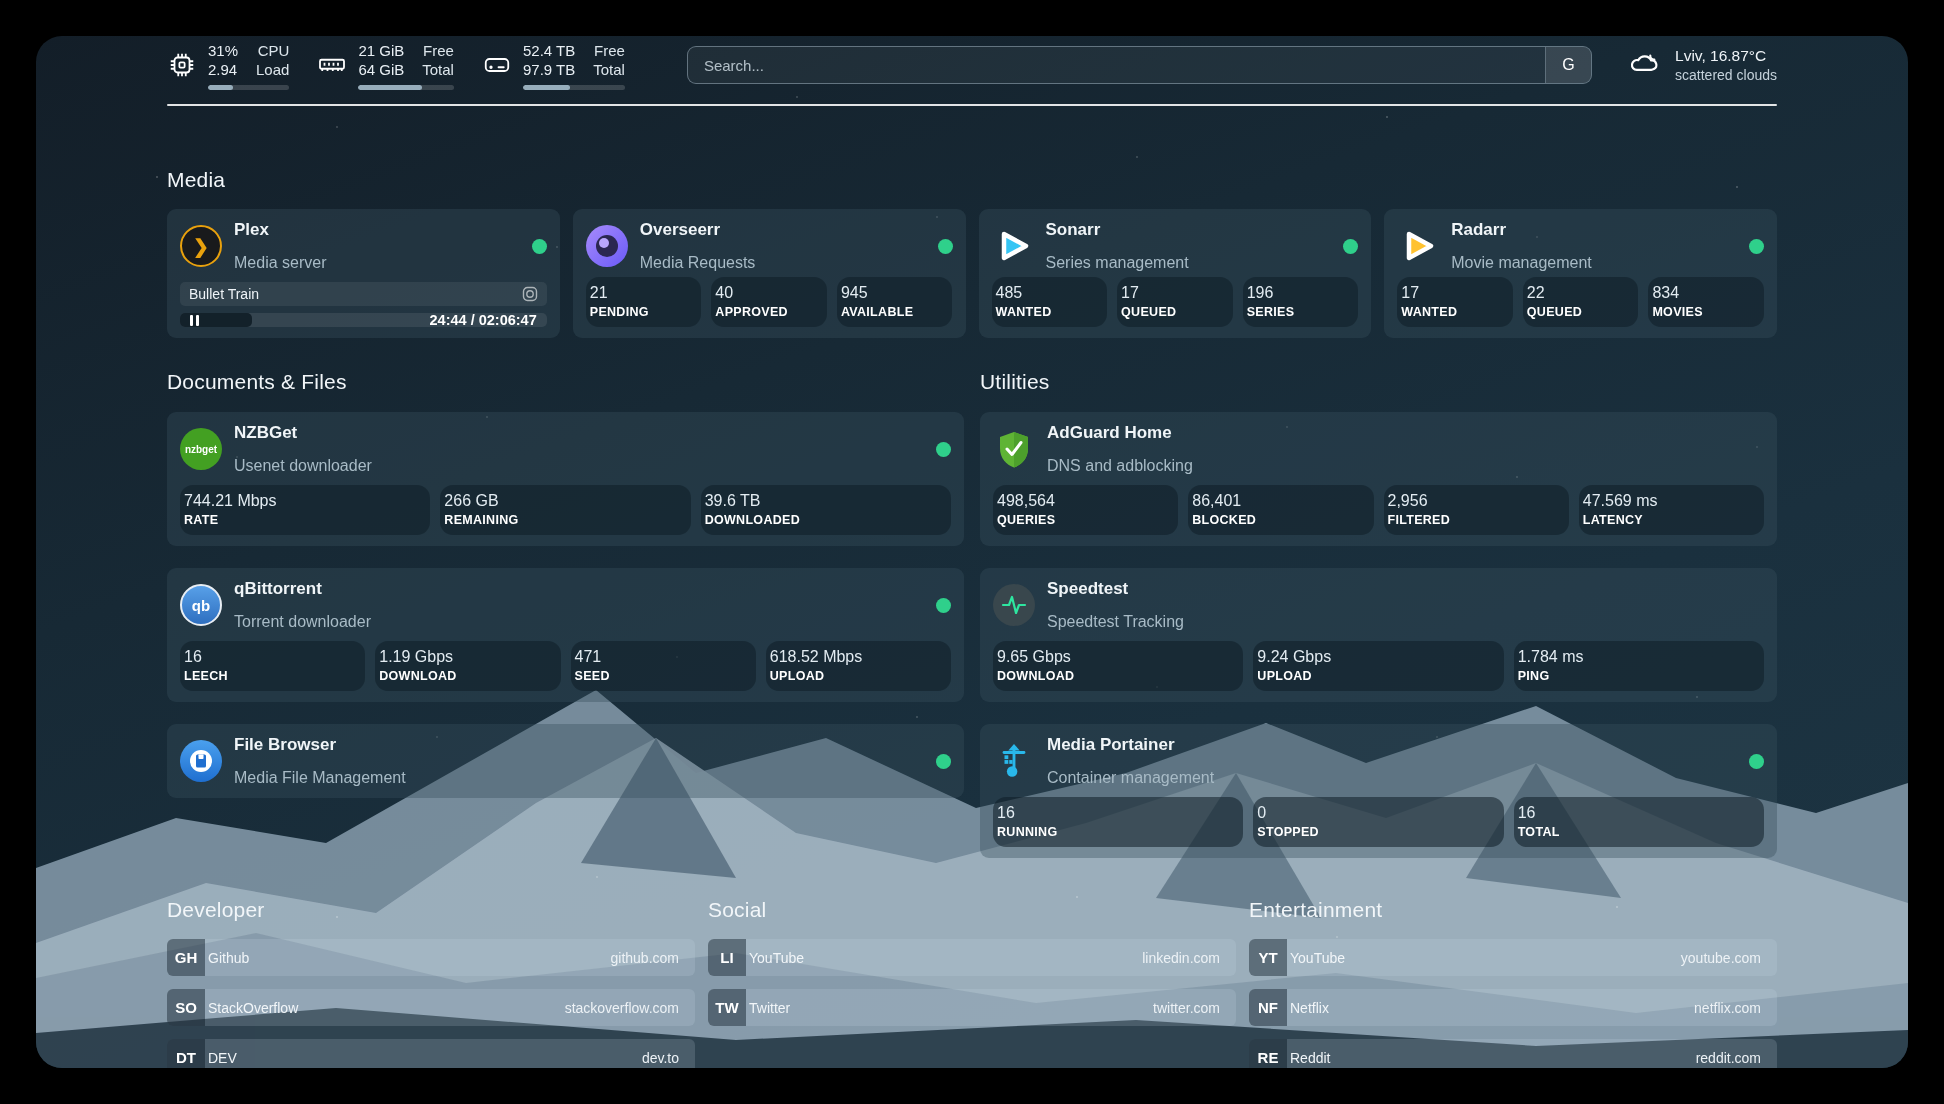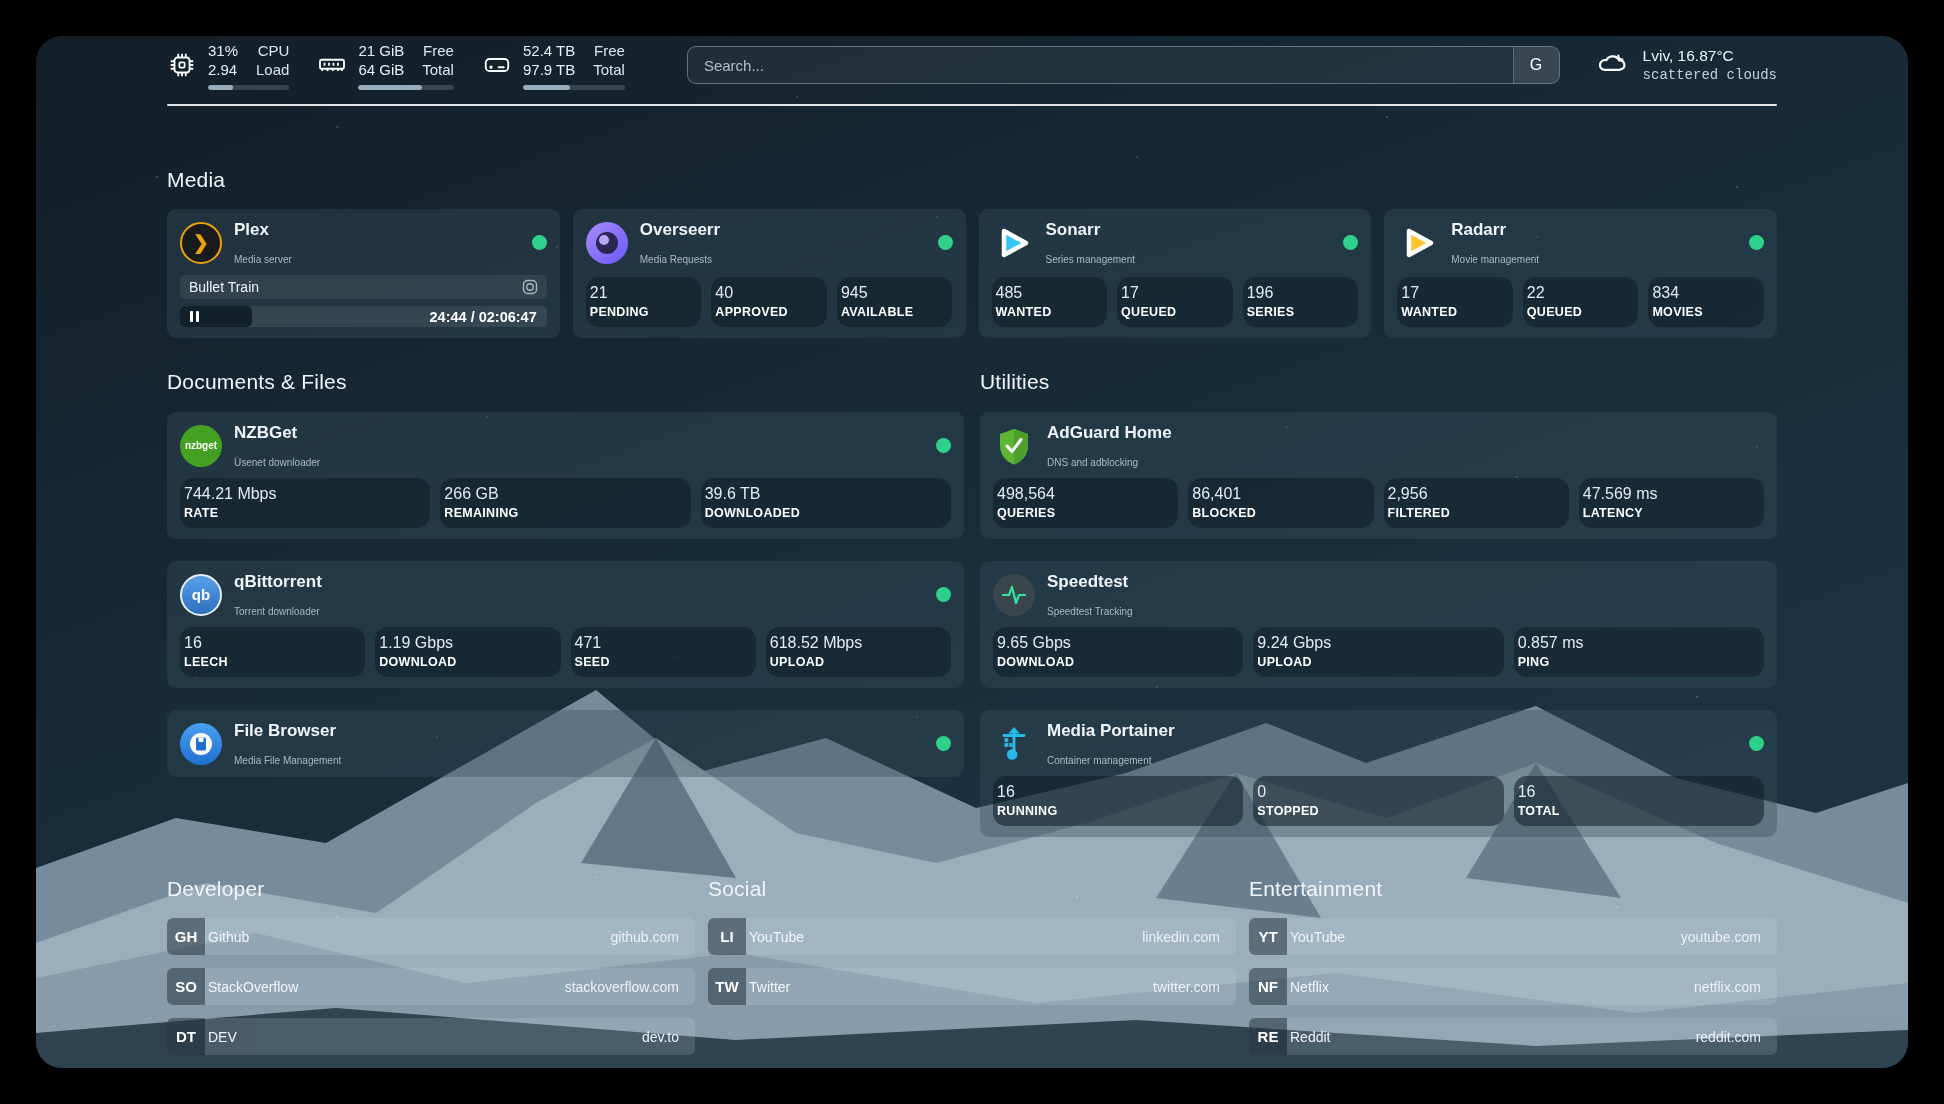--- a/index.html
+++ b/index.html
@@ -41,34 +41,34 @@
             border-radius:9px; overflow:hidden; }
   .search input { flex:1; background:transparent; border:none; outline:none; color:#e9eff4;
                   padding:0 16px; font-size:15px; font-family:"Liberation Sans", sans-serif; }
   .search input::placeholder { color:rgba(214,226,234,0.8); }
   .search-btn { width:46px; border:none; border-left:1px solid rgba(165,185,200,0.35);
                 background:rgba(255,255,255,0.10); color:#fff; font-size:16px; font-weight:500;
                 display:flex; align-items:center; justify-content:center; cursor:pointer;
                 font-family:"Liberation Sans", sans-serif; }
   .weather { display:flex; align-items:center; gap:13px; }
   .weather-line1 { font-size:15.5px; color:#eff4f8; font-weight:500; }
-  .weather-line2 { font-size:14px; color:#c5d2db; margin-top:2px;font-family:Liberation Mono, monospace; }
+  .weather-line2 { font-size:14px; color:#c5d2db; margin-top:2px; }
   .divider { height:2px; background:rgba(255,255,255,0.88); border-radius:1px; margin-top:10px; }
 
   
   .section-title { font-size:21px; font-weight:500; color:#f2f6f9; letter-spacing:.2px; }
   .media-section { margin-top:62px; }
   .media-grid { display:grid; grid-template-columns:repeat(4,1fr); gap:13px; margin-top:17px; }
 
   .card { background:rgba(56,80,92,0.38); border-radius:9px; padding:11px 13px; display:flex; flex-direction:column; }
   .media-grid .card { height:129px; }
   .card-head { display:flex; align-items:center; gap:12px; }
   .head-text { display:flex; flex-direction:column; }
   .card-title { font-size:17px; font-weight:600; color:#f0f5f8; }
-  .card-sub { font-size:10px; color:#a8bbc6; margin-top:14px; }
+  .card-sub { font-size:16px; color:#a8bbc6; margin-top:14px; }
   .dot { width:15px; height:15px; border-radius:50%; background:#2fd08b; margin-left:auto; flex:none; }
 
   .icon-40 { width:42px; height:42px; flex:none; border-radius:50%; display:flex; align-items:center; justify-content:center; }
   .plex-icon { background:#191a1c; border:2px solid #e9a10d; color:#e9a10d; font-size:19px; font-weight:700; }
   .overseerr-icon { background:linear-gradient(135deg,#a78bfa,#6a5af9); position:relative; overflow:hidden; }
   .overseerr-eye { width:22px; height:22px; border-radius:50%; background:#2b2751; position:relative; }
   .overseerr-eye::after { content:""; position:absolute; left:3px; top:3px; width:10px; height:10px; border-radius:50%; background:#b9a6fb; }
   .nzbget-icon { background:#43a022; color:#fff; font-size:10px; font-weight:700; }
   .qbit-icon { background:linear-gradient(180deg,#58a0e8,#2e6fc0); border:2px solid #e8eef4; color:#fff; font-size:15px; font-weight:700; }
   .speedtest-icon { background:#39474d; }
@@ -463,21 +463,21 @@
           <div class="stat-row">
             <div class="stat">
                 <div class="stat-value">9.65 Gbps</div>
                 <div class="stat-label">DOWNLOAD</div>
               </div>
             <div class="stat">
                 <div class="stat-value">9.24 Gbps</div>
                 <div class="stat-label">UPLOAD</div>
               </div>
             <div class="stat">
-                <div class="stat-value">0.857 ms</div>
+                <div class="stat-value">1.784 ms</div>
                 <div class="stat-label">PING</div>
               </div>
           </div>
         </div>
 
         <div class="card util">
           <div class="card-head">
             <div class="icon-40 transparent-icon">
               <svg width="38" height="38" viewBox="0 0 40 40" fill="#29b8eb">
                 <rect x="18.5" y="8" width="3" height="20" rx="1"></rect>

